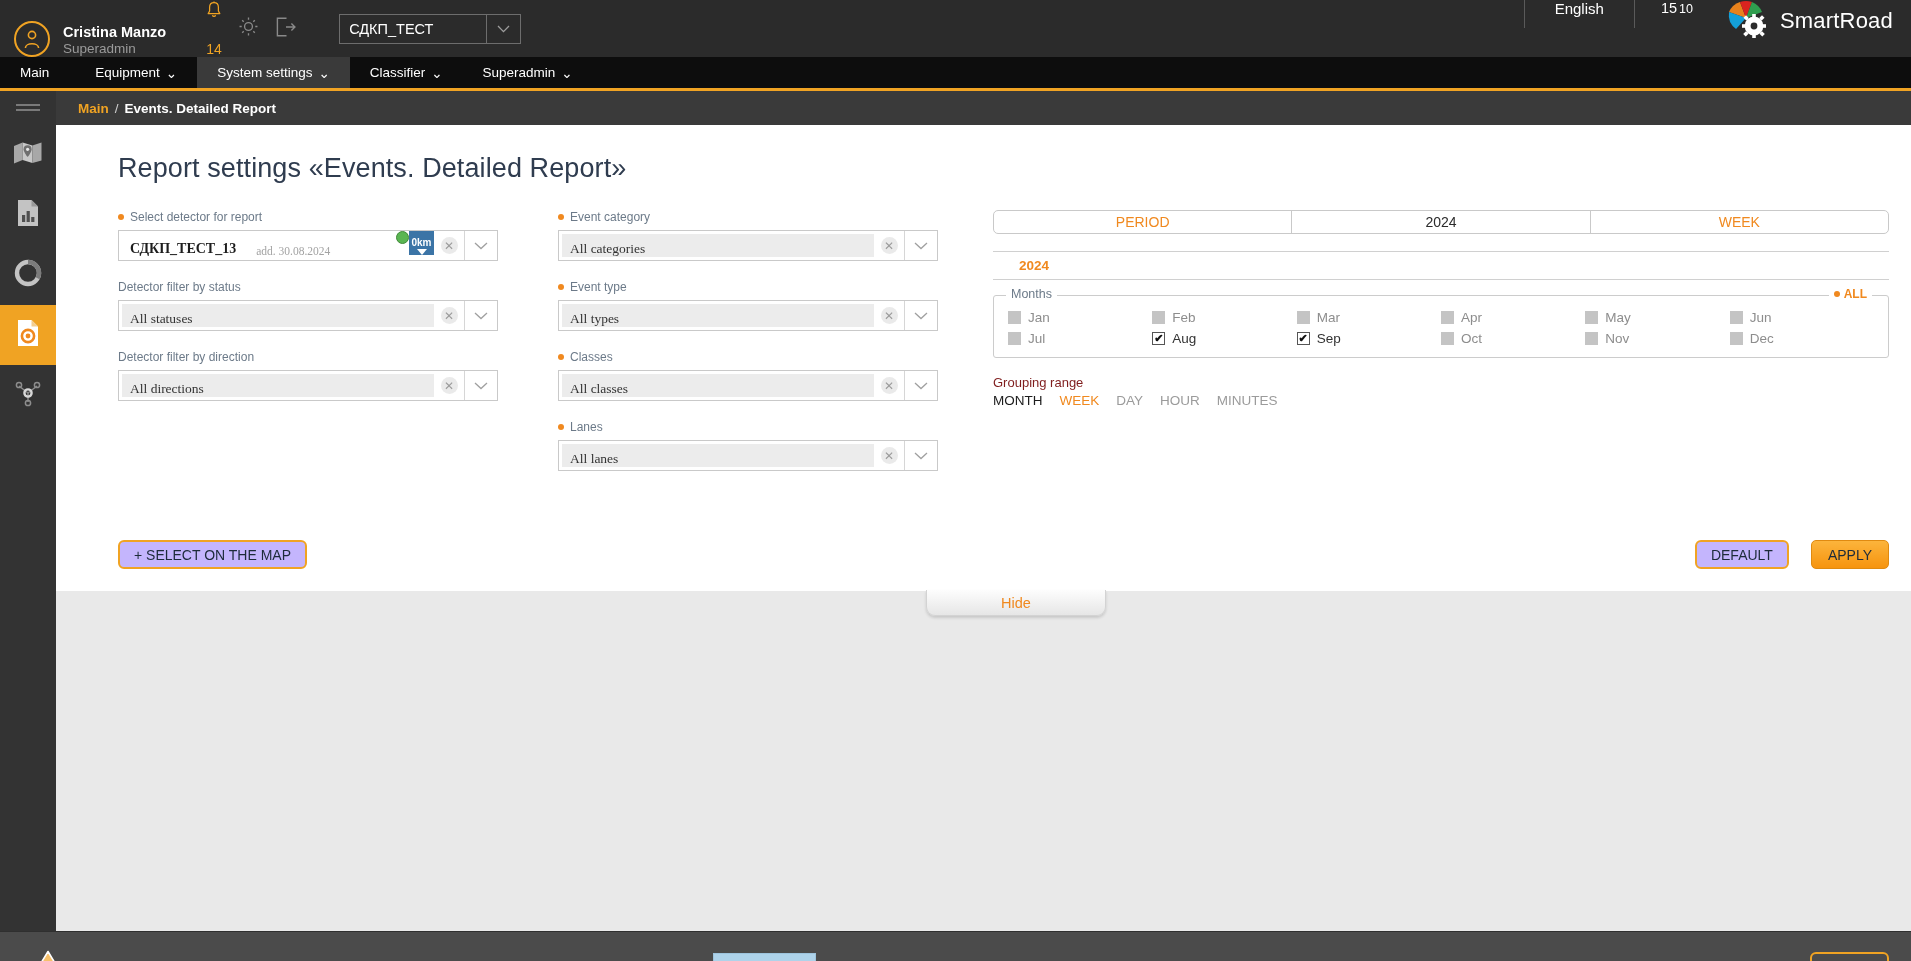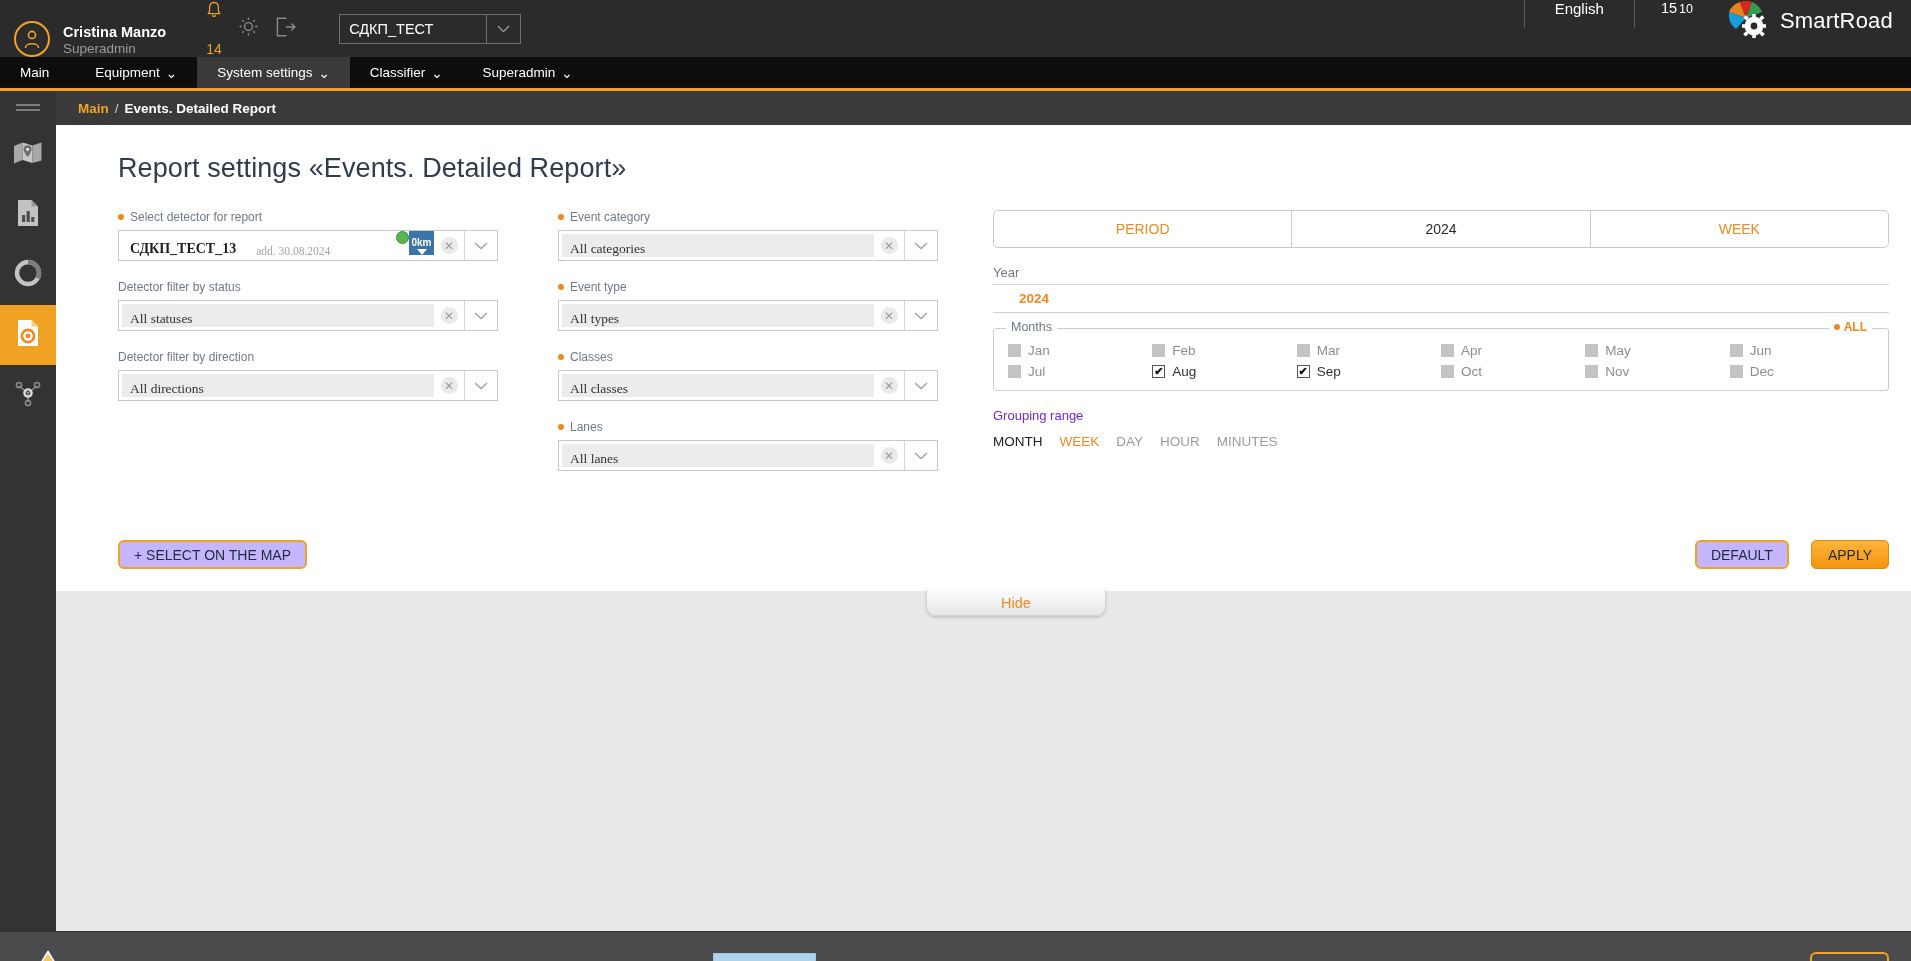--- a/index.html
+++ b/index.html
@@ -165,21 +165,21 @@
   }
   .drop-btn {
     width: 33px; border-left: 1px solid #d6d6d6;
     display: flex; align-items: center; justify-content: center;
     cursor: pointer; flex: none;
   }
 
   
   .ptabs {
     display: flex; border: 1px solid #c9c9c9; border-radius: 5px;
-    height: 38px; overflow: hidden; background:#fff;
+    height: 24px; overflow: hidden; background:#fff;
   }
   .ptab {
     flex: 1; display: flex; align-items: center; justify-content: center;
     font-size: 14px; cursor: pointer; border-right: 1px solid #c9c9c9;
   }
   .ptab:last-child { border-right: none; }
   .ptab.orange { color: #f0891f; }
   .ptab.dark { color: #2b2b2b; }
 
   .yearblock { margin-top: 17px; }
@@ -214,21 +214,21 @@
   }
   .mbox.on {
     background: #ffffff; border: 1px solid #555555;
     display: flex; align-items: center; justify-content: center;
     color: #111111; font-size: 11px; line-height: 1; font-weight: bold;
   }
   .mlabel { color: #8d8d8d; }
   .mcell.checked .mlabel { color: #333333; }
 
   .grouping { margin-top: 17px; }
-  .gr-label { font-size: 13px; color: #6d28d9; margin-bottom: 11px;}
+  .gr-label { font-size: 13px; color: #7f1d1d; margin-bottom: 3px;}
   .gr-opts { display: flex; gap: 17px; font-size: 13.5px; }
   .gr-opt { cursor: pointer; color: #9b9b9b; }
   .gr-opt.sel-dark { color: #1d1d1d; }
   .gr-opt.sel-orange { color: #f0891f; }
 
   
   .actions {
     position: absolute; left: 0; right: 0; bottom: 22px;
     display: flex; align-items: center; padding: 0 22px 0 62px;
   }
@@ -629,21 +629,20 @@
 
         <div class="col3">
 
           <div class="ptabs">
             <div class="ptab orange">PERIOD</div>
             <div class="ptab dark">2024</div>
             <div class="ptab orange">WEEK</div>
           </div>
 
           <div class="yearblock">
-            <div class="year-label">Year</div>
             <div class="year-row">
               <span class="year-val">2024</span>
             </div>
           </div>
 
           <div class="months-fs">
             <span class="months-legend">Months</span>
             <span class="months-all">
               <span class="req-dot"></span>
               <span>ALL</span>

